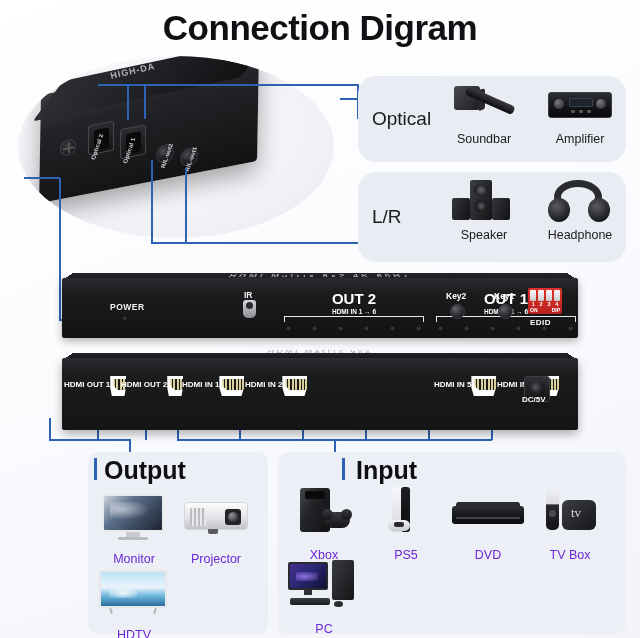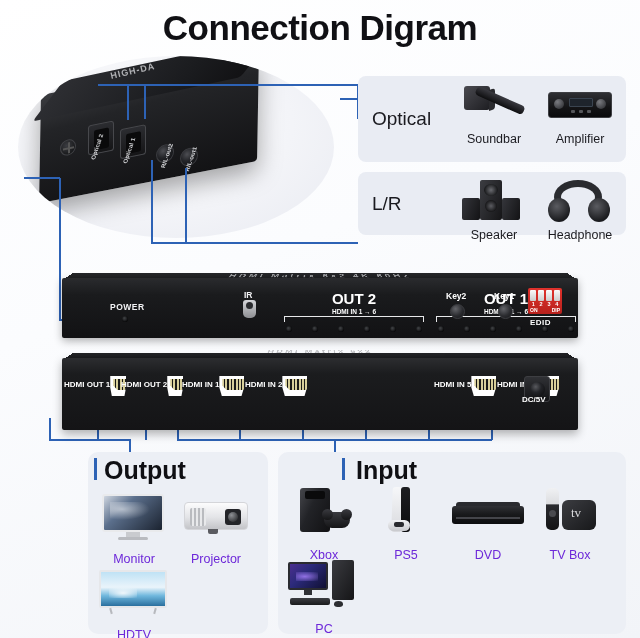--- a/index.html
+++ b/index.html
@@ -104,33 +104,33 @@
   .zl-rl2 { left: 116px; top: 78px; }
   .zl-rl1 { left: 140px; top: 86px; }
 
   
   .svg-layer { position: absolute; inset: 0; pointer-events: none; }
 
   
   .panel {
     position: absolute;
     background: #e9ecf3;
-    border-radius: 8px;
+    border-radius: 18px;
     padding-left: 8px;
   }
   .panel-optical { left: 358px; top: 76px; width: 268px; height: 86px; }
-  .panel-lr      { left: 358px; top: 172px; width: 268px; height: 63px; }
+  .panel-lr      { left: 358px; top: 172px; width: 268px; height: 90px; }
   .panel-label {
     position: absolute; left: 14px; top: 50%;
     transform: translateY(-50%);
     font-size: 19px; color: #1a1a1f;
   }
   .dev-group {
     position: absolute; right: 10px; top: 6px;
-    display: flex; gap: 14px; align-items: flex-end;
+    display: flex; gap: 24px; align-items: flex-end;
   }
   .dev { display: flex; flex-direction: column; align-items: center; width: 72px; }
   .dev-art { height: 48px; width: 100%; position: relative; }
   .dev-name { font-size: 12.5px; color: #1b1b20; margin-top: 2px; }
 
   
   .sb-box { position: absolute; left: 6px; top: 4px; width: 26px; height: 24px;
             background: linear-gradient(135deg,#4a4a50,#1d1d21); border-radius: 3px; }
   .sb-box::after { content:""; position:absolute; right:-5px; top:3px; width:6px; height:21px;
             background:#2a2a2e; transform: skewY(-20deg); border-radius:0 3px 3px 0;}

